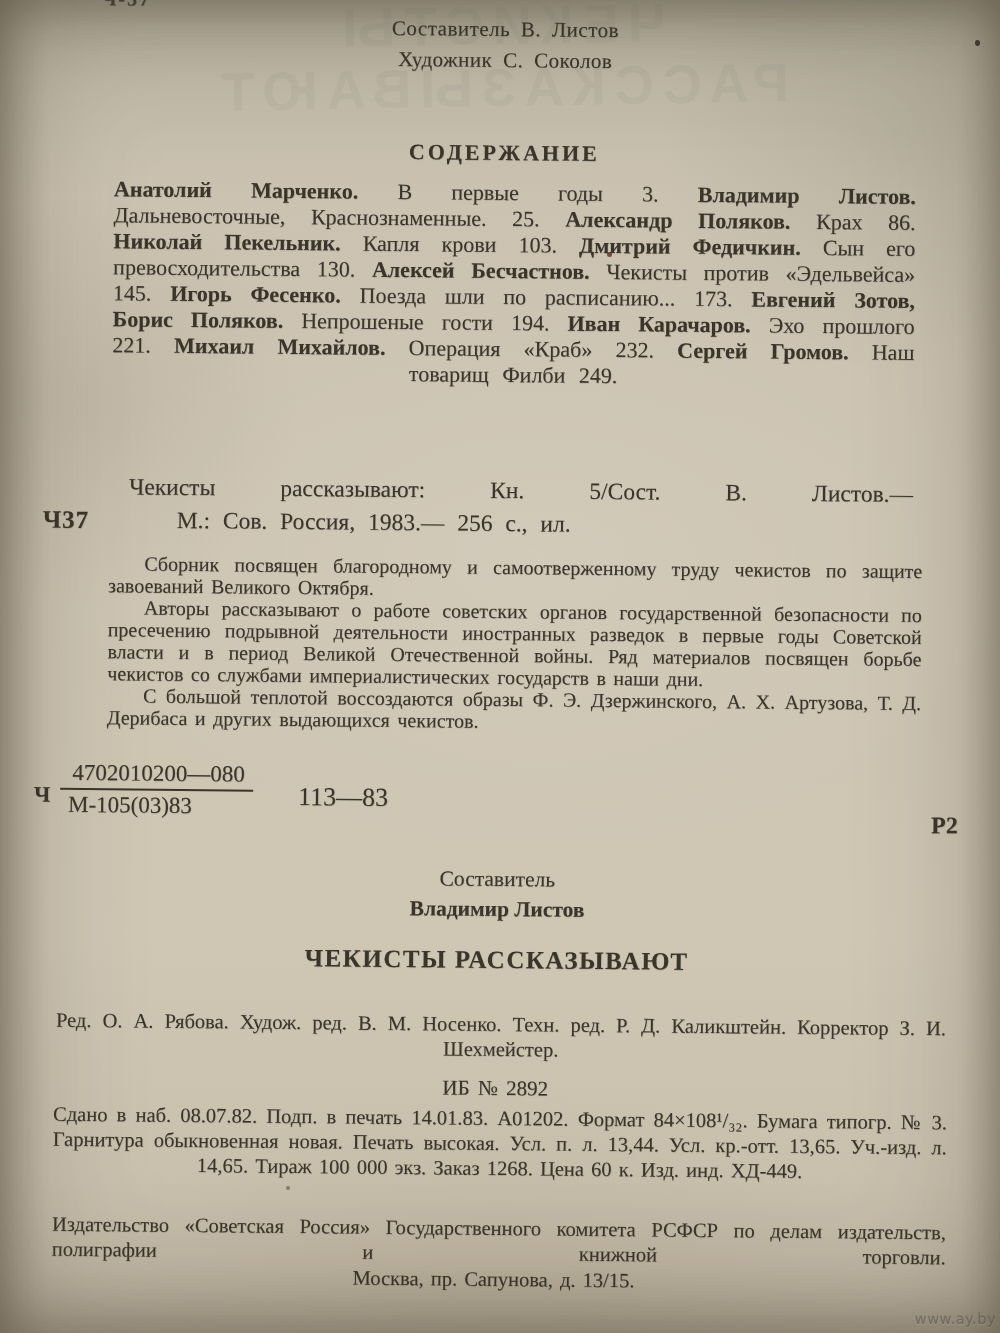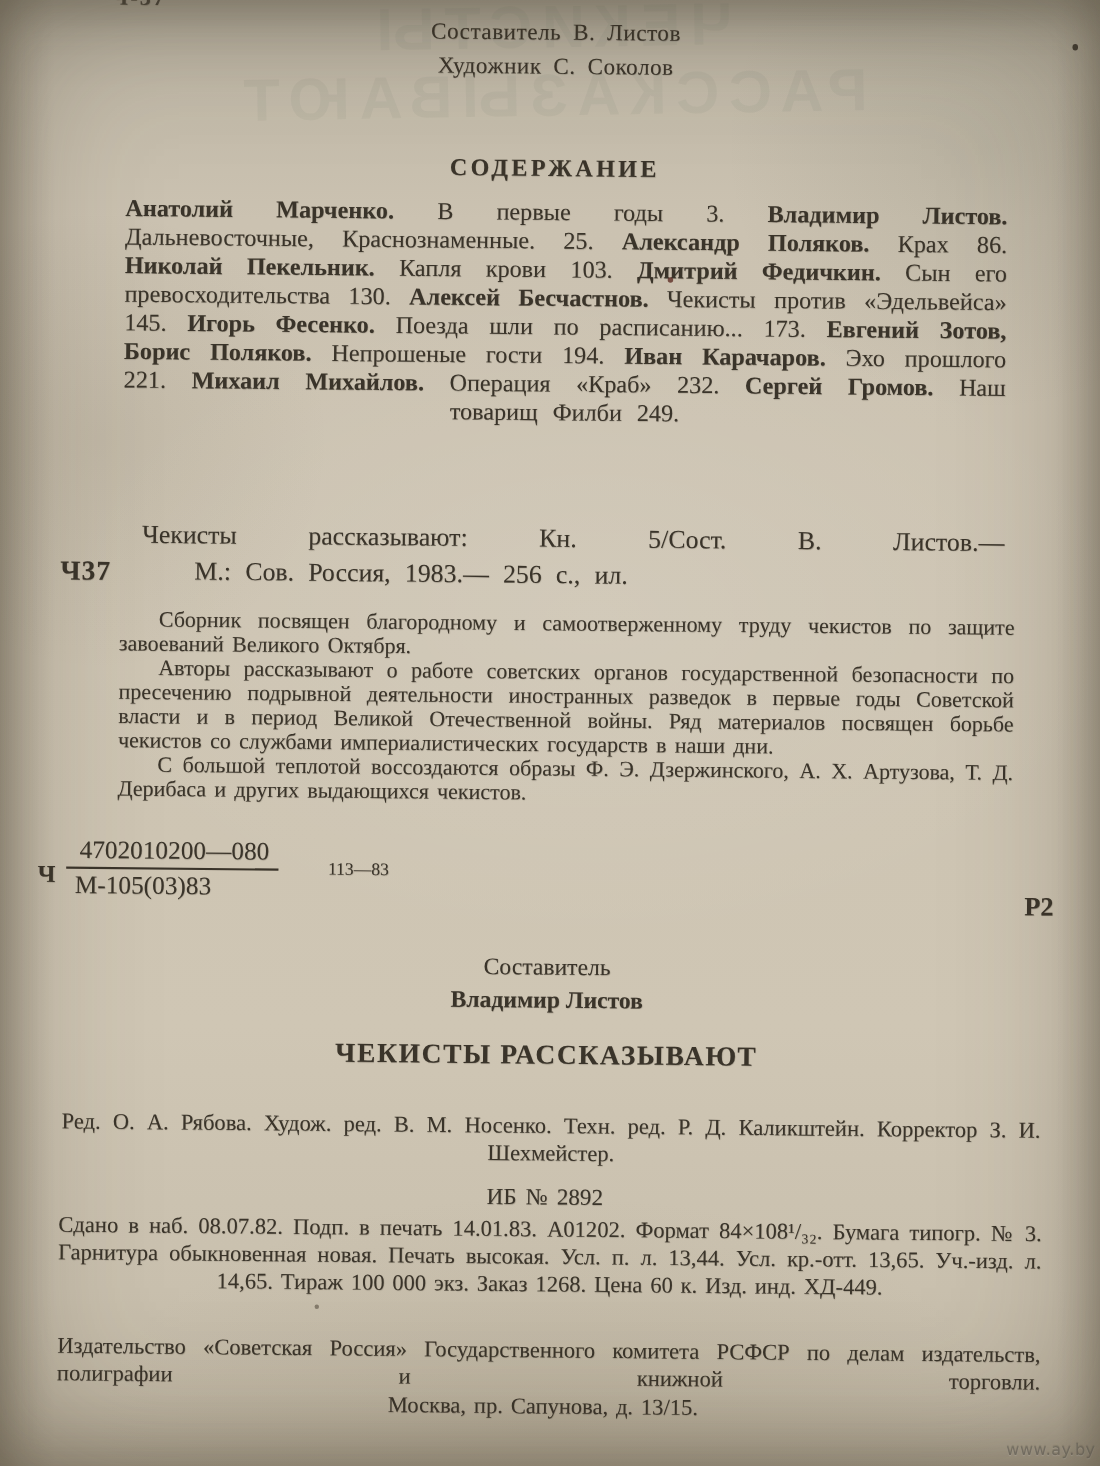--- a/index.html
+++ b/index.html
@@ -47,33 +47,33 @@
   .toc-heading{margin:64px 0 0;text-align:center;font-size:22px;font-weight:bold;letter-spacing:3px;}
 
   .toc{
     margin:14px 88px 0 110px;height:234px;
     font-size:22px;line-height:26px;
     text-align:justify;text-align-last:center;word-spacing:8px;
   }
   .toc-author{font-weight:bold;}
 
   .catalog-card{position:relative;margin:60px 88px 0 88px;font-size:23.5px;line-height:33px;}
-  .cat-code{position:absolute;left:-46px;top:33px;font-size:25px;font-weight:bold;letter-spacing:1px;margin-left:12px;}
+  .cat-code{position:absolute;left:-46px;top:33px;font-size:25px;font-weight:bold;letter-spacing:1px;}
   .cat-line1{margin-left:40px;text-align:justify;text-align-last:justify;}
   .cat-line2{margin-left:88px;word-spacing:7px;}
 
   .annotation{margin:16px 78px 0 108px;height:198px;font-size:20px;line-height:22px;text-align:justify;}
   .annotation p{margin:0;text-indent:36px;word-spacing:2.5px;}
 
   .formula-row{position:relative;margin:12px 0 0 36px;height:74px;}
   .f-letter{position:absolute;left:0;top:20px;font-size:22px;font-weight:bold;}
   .fraction{position:absolute;left:26px;top:-2px;}
   .fraction .num{display:block;font-size:23px;padding:0 8px 2px 12px;border-bottom:2px solid #3a342a;}
   .fraction .den{display:block;font-size:23px;padding:2px 0 0 8px;}
-  .f-suffix{position:absolute;left:264px;top:18px;font-size:16px;}
+  .f-suffix{position:absolute;left:264px;top:18px;font-size:26px;}
   .f-category{position:absolute;right:40px;top:42px;font-size:24px;font-weight:bold;}
 
   .compiler-block{margin:24px 0 0;text-align:center;font-size:21.5px;line-height:30px;}
   .compiler-name{font-weight:bold;}
 
   .book-title{margin:22px 0 0;text-align:center;font-size:25px;font-weight:bold;letter-spacing:1.5px;}
 
   .editorial{margin:38px 50px 0 60px;height:50px;font-size:20.5px;line-height:25px;text-align:justify;text-align-last:center;word-spacing:3px;}
 
   .ib{margin:14px 0 0;height:26px;text-align:center;font-size:21px;word-spacing:3px;}

